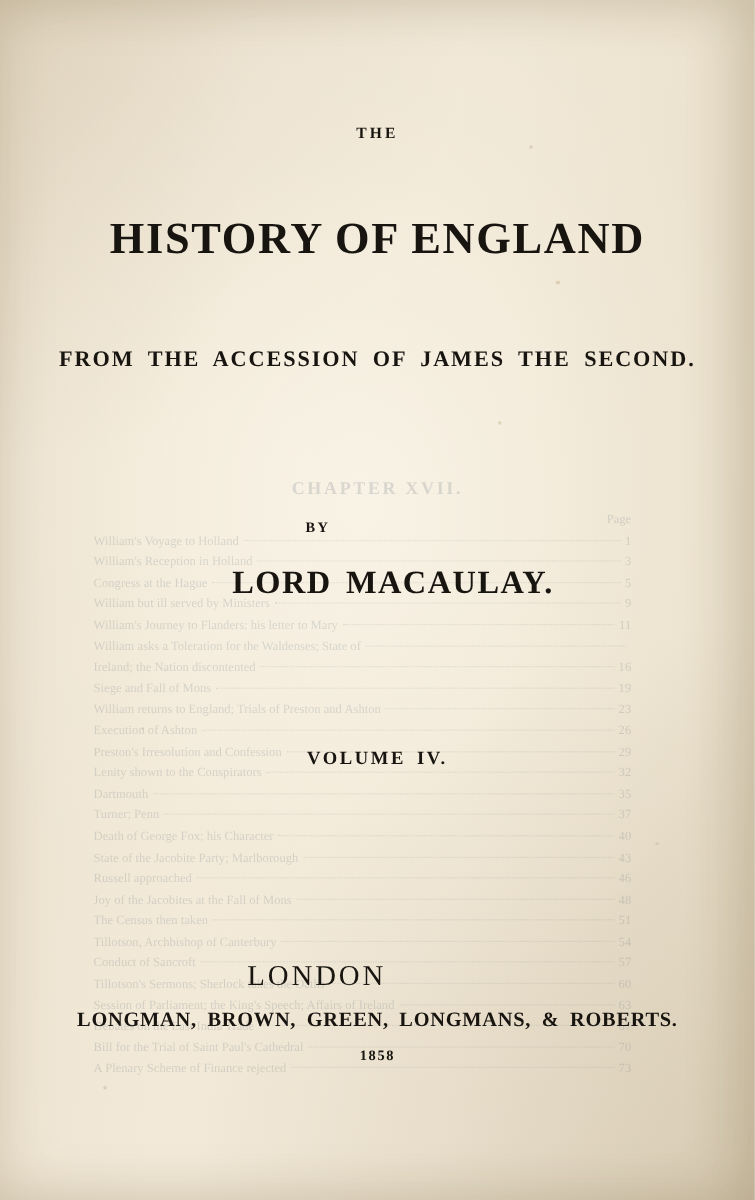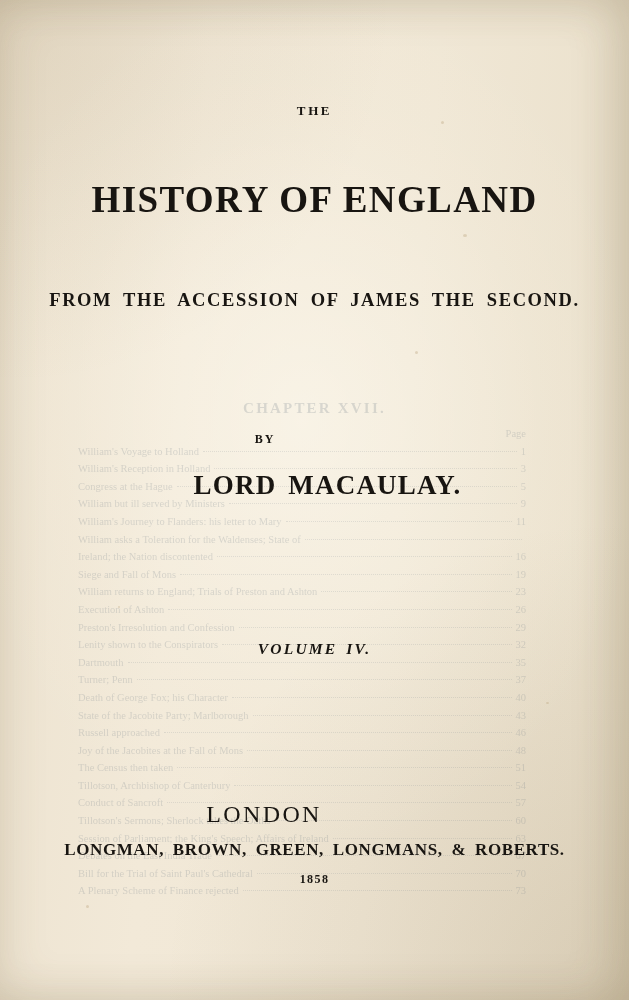--- a/index.html
+++ b/index.html
@@ -135,27 +135,26 @@
     top: 470px;
     width: 629px;
     font-size: 27px;
     letter-spacing: 1.2px;
     font-weight: bold;
     word-spacing: 4px;
     padding-left: 13px;
   }
   .line-volume {
     position: absolute;
-    top: 640px;
+    top: 624px;
     width: 629px;
     font-size: 15.5px;
     letter-spacing: 2.2px;
     font-weight: bold;
     word-spacing: 3px;
-    font-style: italic;
   }
   .line-city {
     position: absolute;
     top: 801px;
     width: 528px;
     font-size: 24px;
     letter-spacing: 2.4px;
     font-weight: normal;
   }
   .line-publisher {

